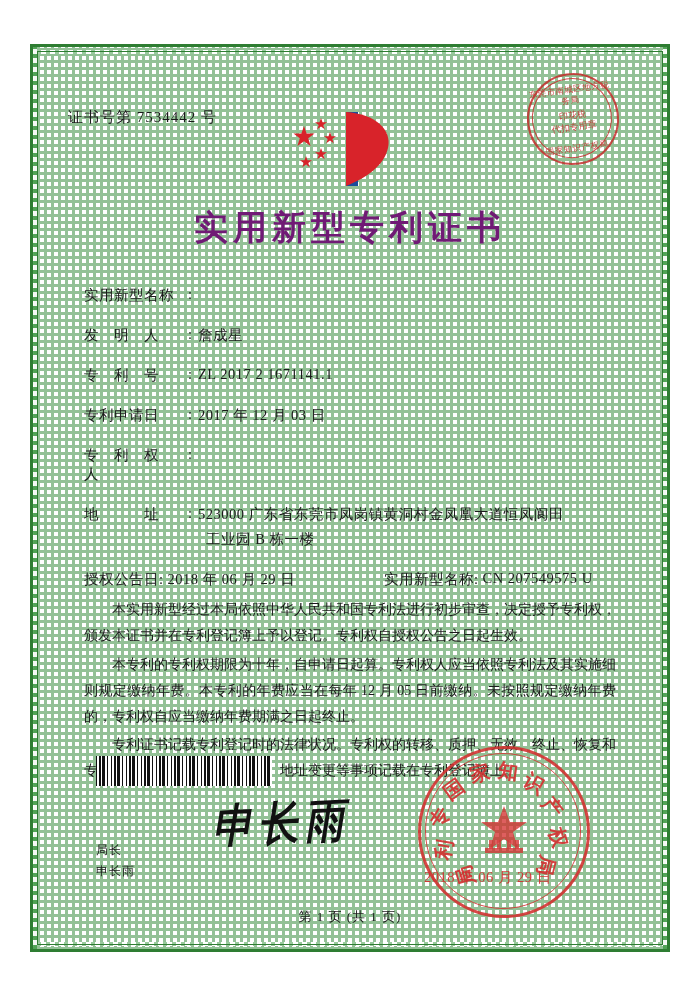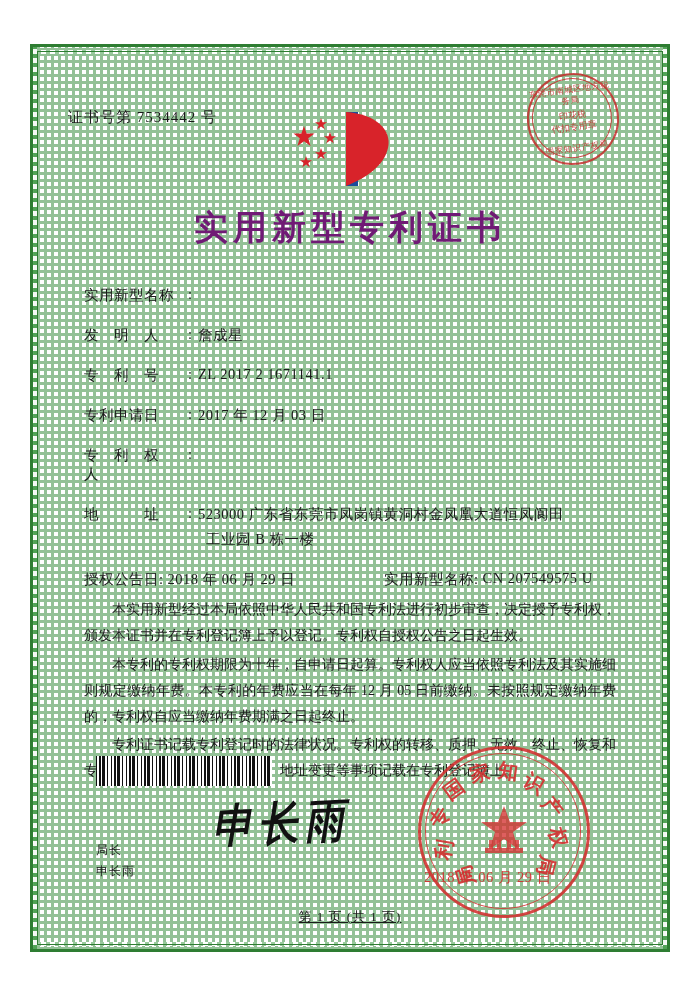--- a/index.html
+++ b/index.html
@@ -292,21 +292,20 @@
 
   
   .footer {
     position: absolute;
     left: 0;
     top: 908px;
     width: 700px;
     text-align: center;
     font-size: 13px;
     letter-spacing: 1px;
-    text-decoration: underline;
   }
 </style>
 </head>
 <body>
 
 <div class="page">
 
   <div class="border-outer"></div>
   <div class="border-deco"></div>
   <div class="border-side-l"></div>

